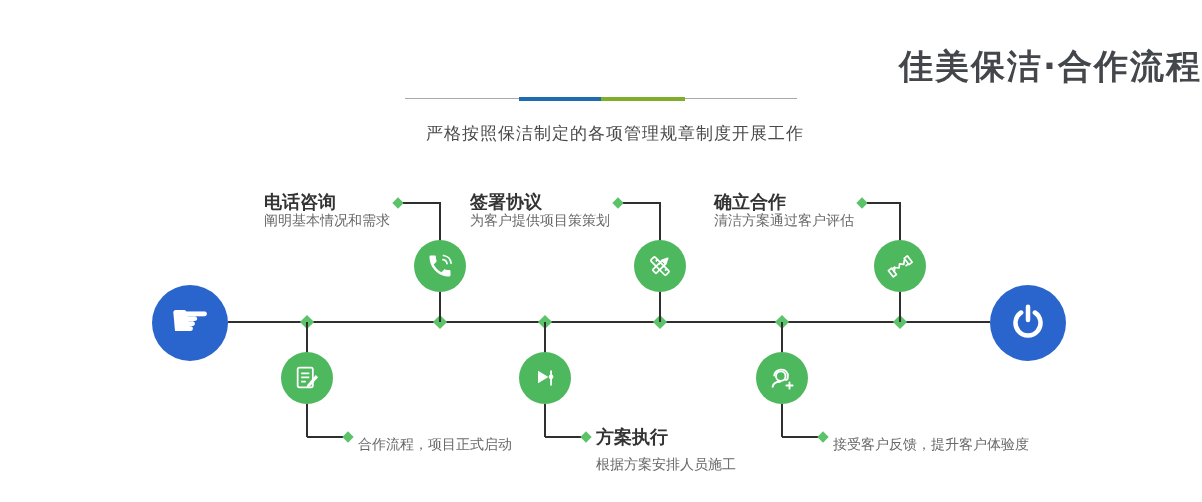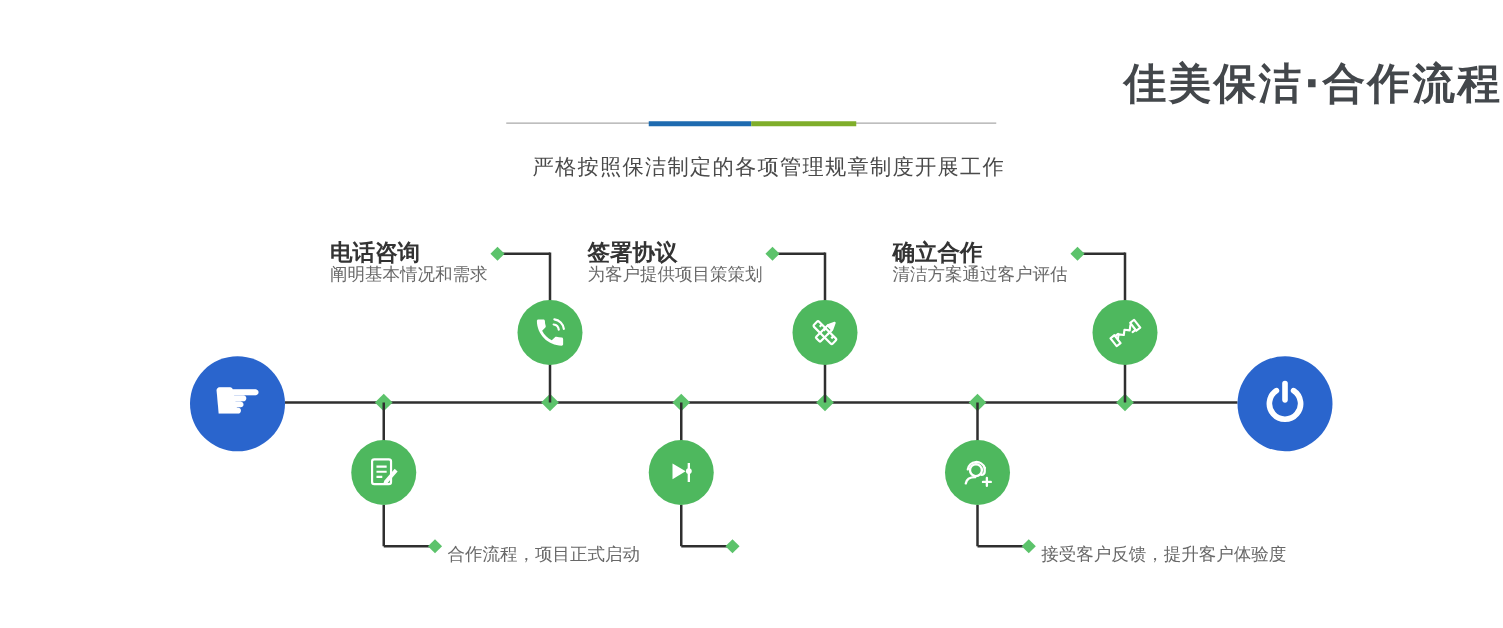--- a/index.html
+++ b/index.html
@@ -189,17 +189,21 @@
     <p class="t">签署协议</p>
     <p class="d">为客户提供项目策策划</p>
   </div>
   <div class="step-label top lb3">
     <p class="t">确立合作</p>
     <p class="d">清洁方案通过客户评估</p>
   </div>
   <div class="step-label bottom lb4">
     <p class="d">合作流程，项目正式启动</p>
   </div>
+  <div class="step-label bottom lb5">
+    <p class="t">方案执行</p>
+    <p class="d">根据方案安排人员施工</p>
+  </div>
   <div class="step-label bottom lb6">
     <p class="d">接受客户反馈，提升客户体验度</p>
   </div>
 
 </div>
 
 </body></html>

